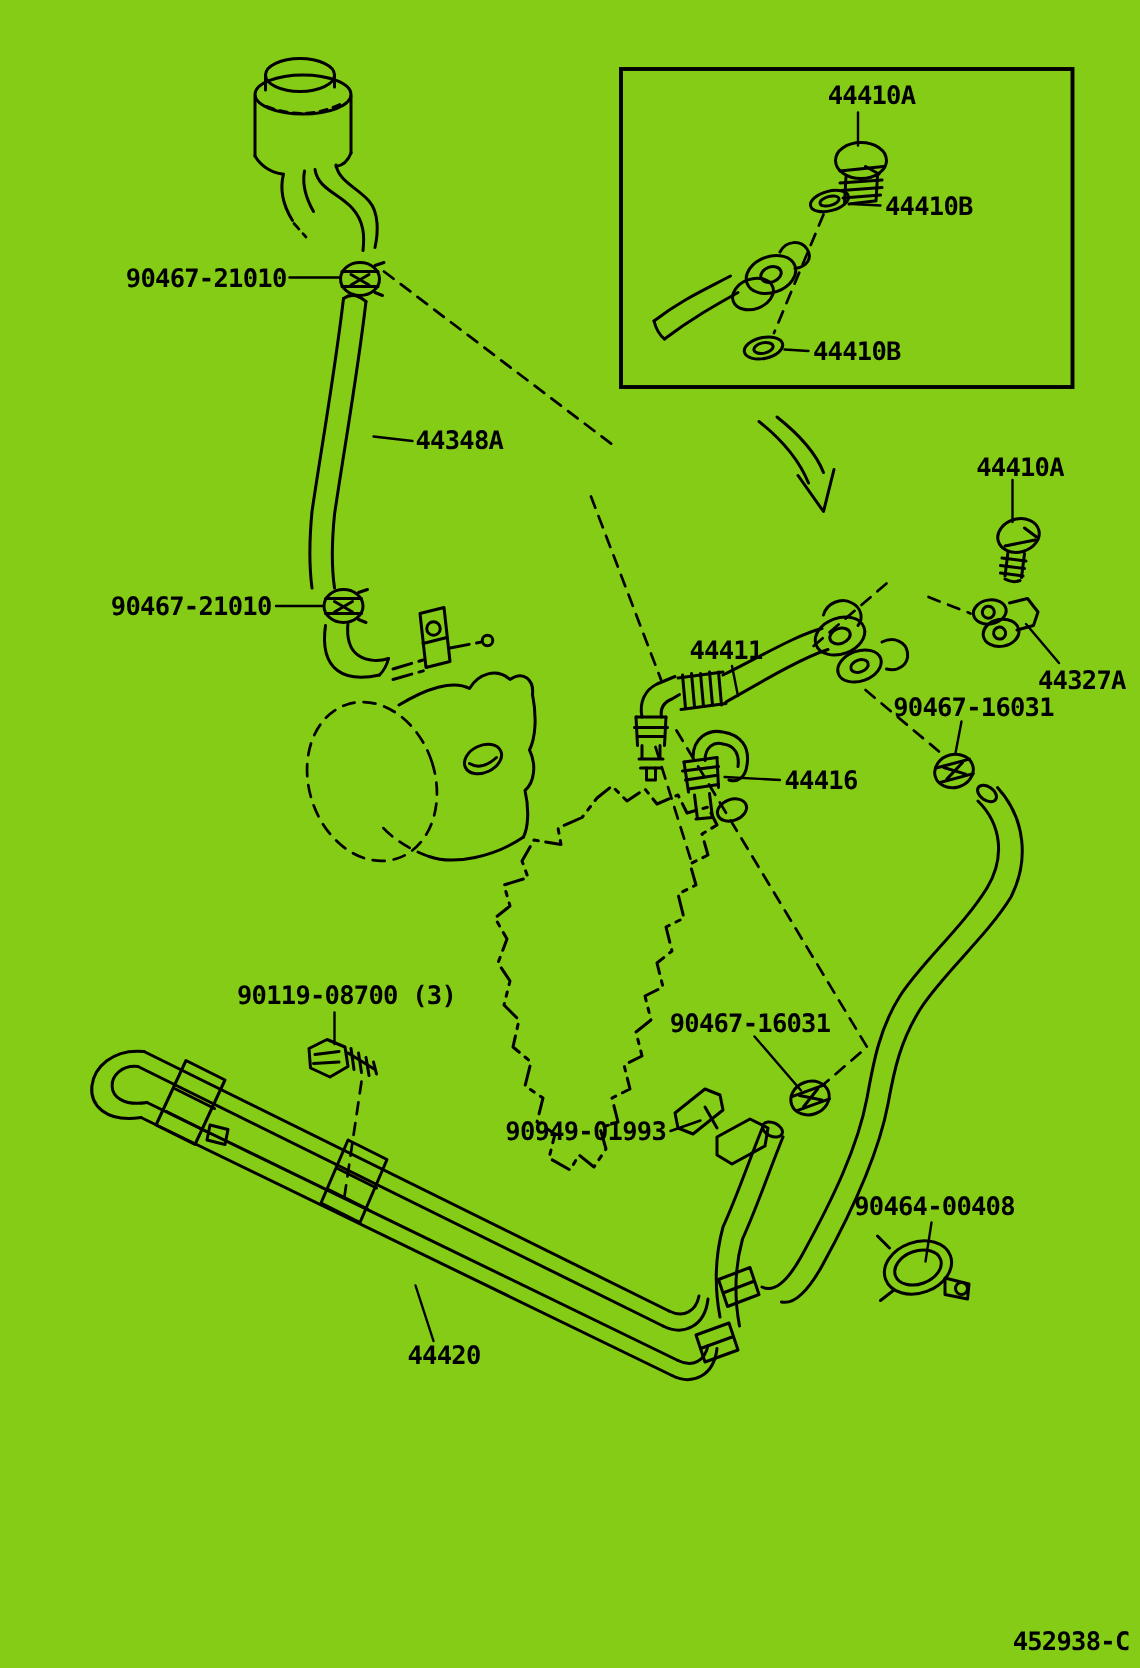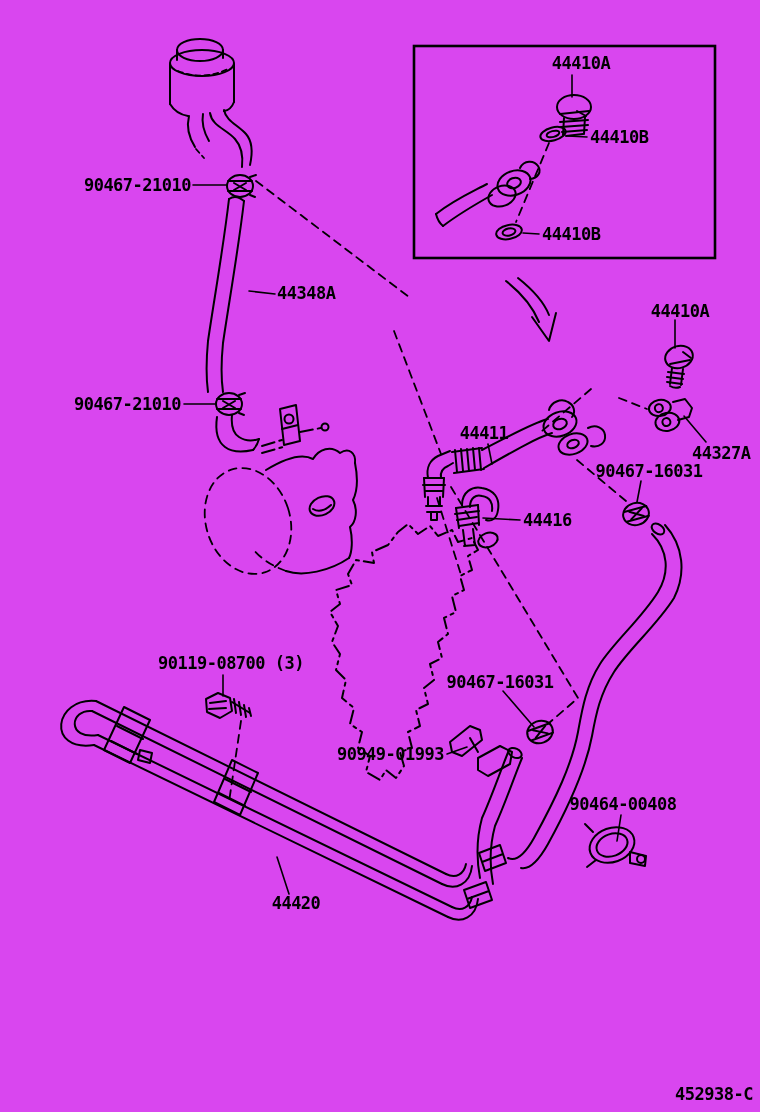--- a/index.html
+++ b/index.html
@@ -1,16 +1,16 @@
 <!DOCTYPE html>
 <html><head>
 <meta charset="utf-8">
 <style>
   html,body{margin:0;padding:0;background:#ffffff;}
-  .stage{position:relative;width:760px;height:1112px;background:#d946ef;overflow:hidden;}
+  .stage{position:relative;width:760px;height:1112px;background:#84cc16;overflow:hidden;}
   svg{position:absolute;left:0;top:0;}
   svg text{
     font-family:"DejaVu Sans Mono","Liberation Mono",monospace;
     font-weight:700;
     font-size:17px;
     letter-spacing:-0.5px;
     fill:#000;
   }
   .ln{fill:none;stroke:#000;stroke-width:2;stroke-linecap:round;stroke-linejoin:round;}
   .ln15{fill:none;stroke:#000;stroke-width:1.6;stroke-linecap:round;}

